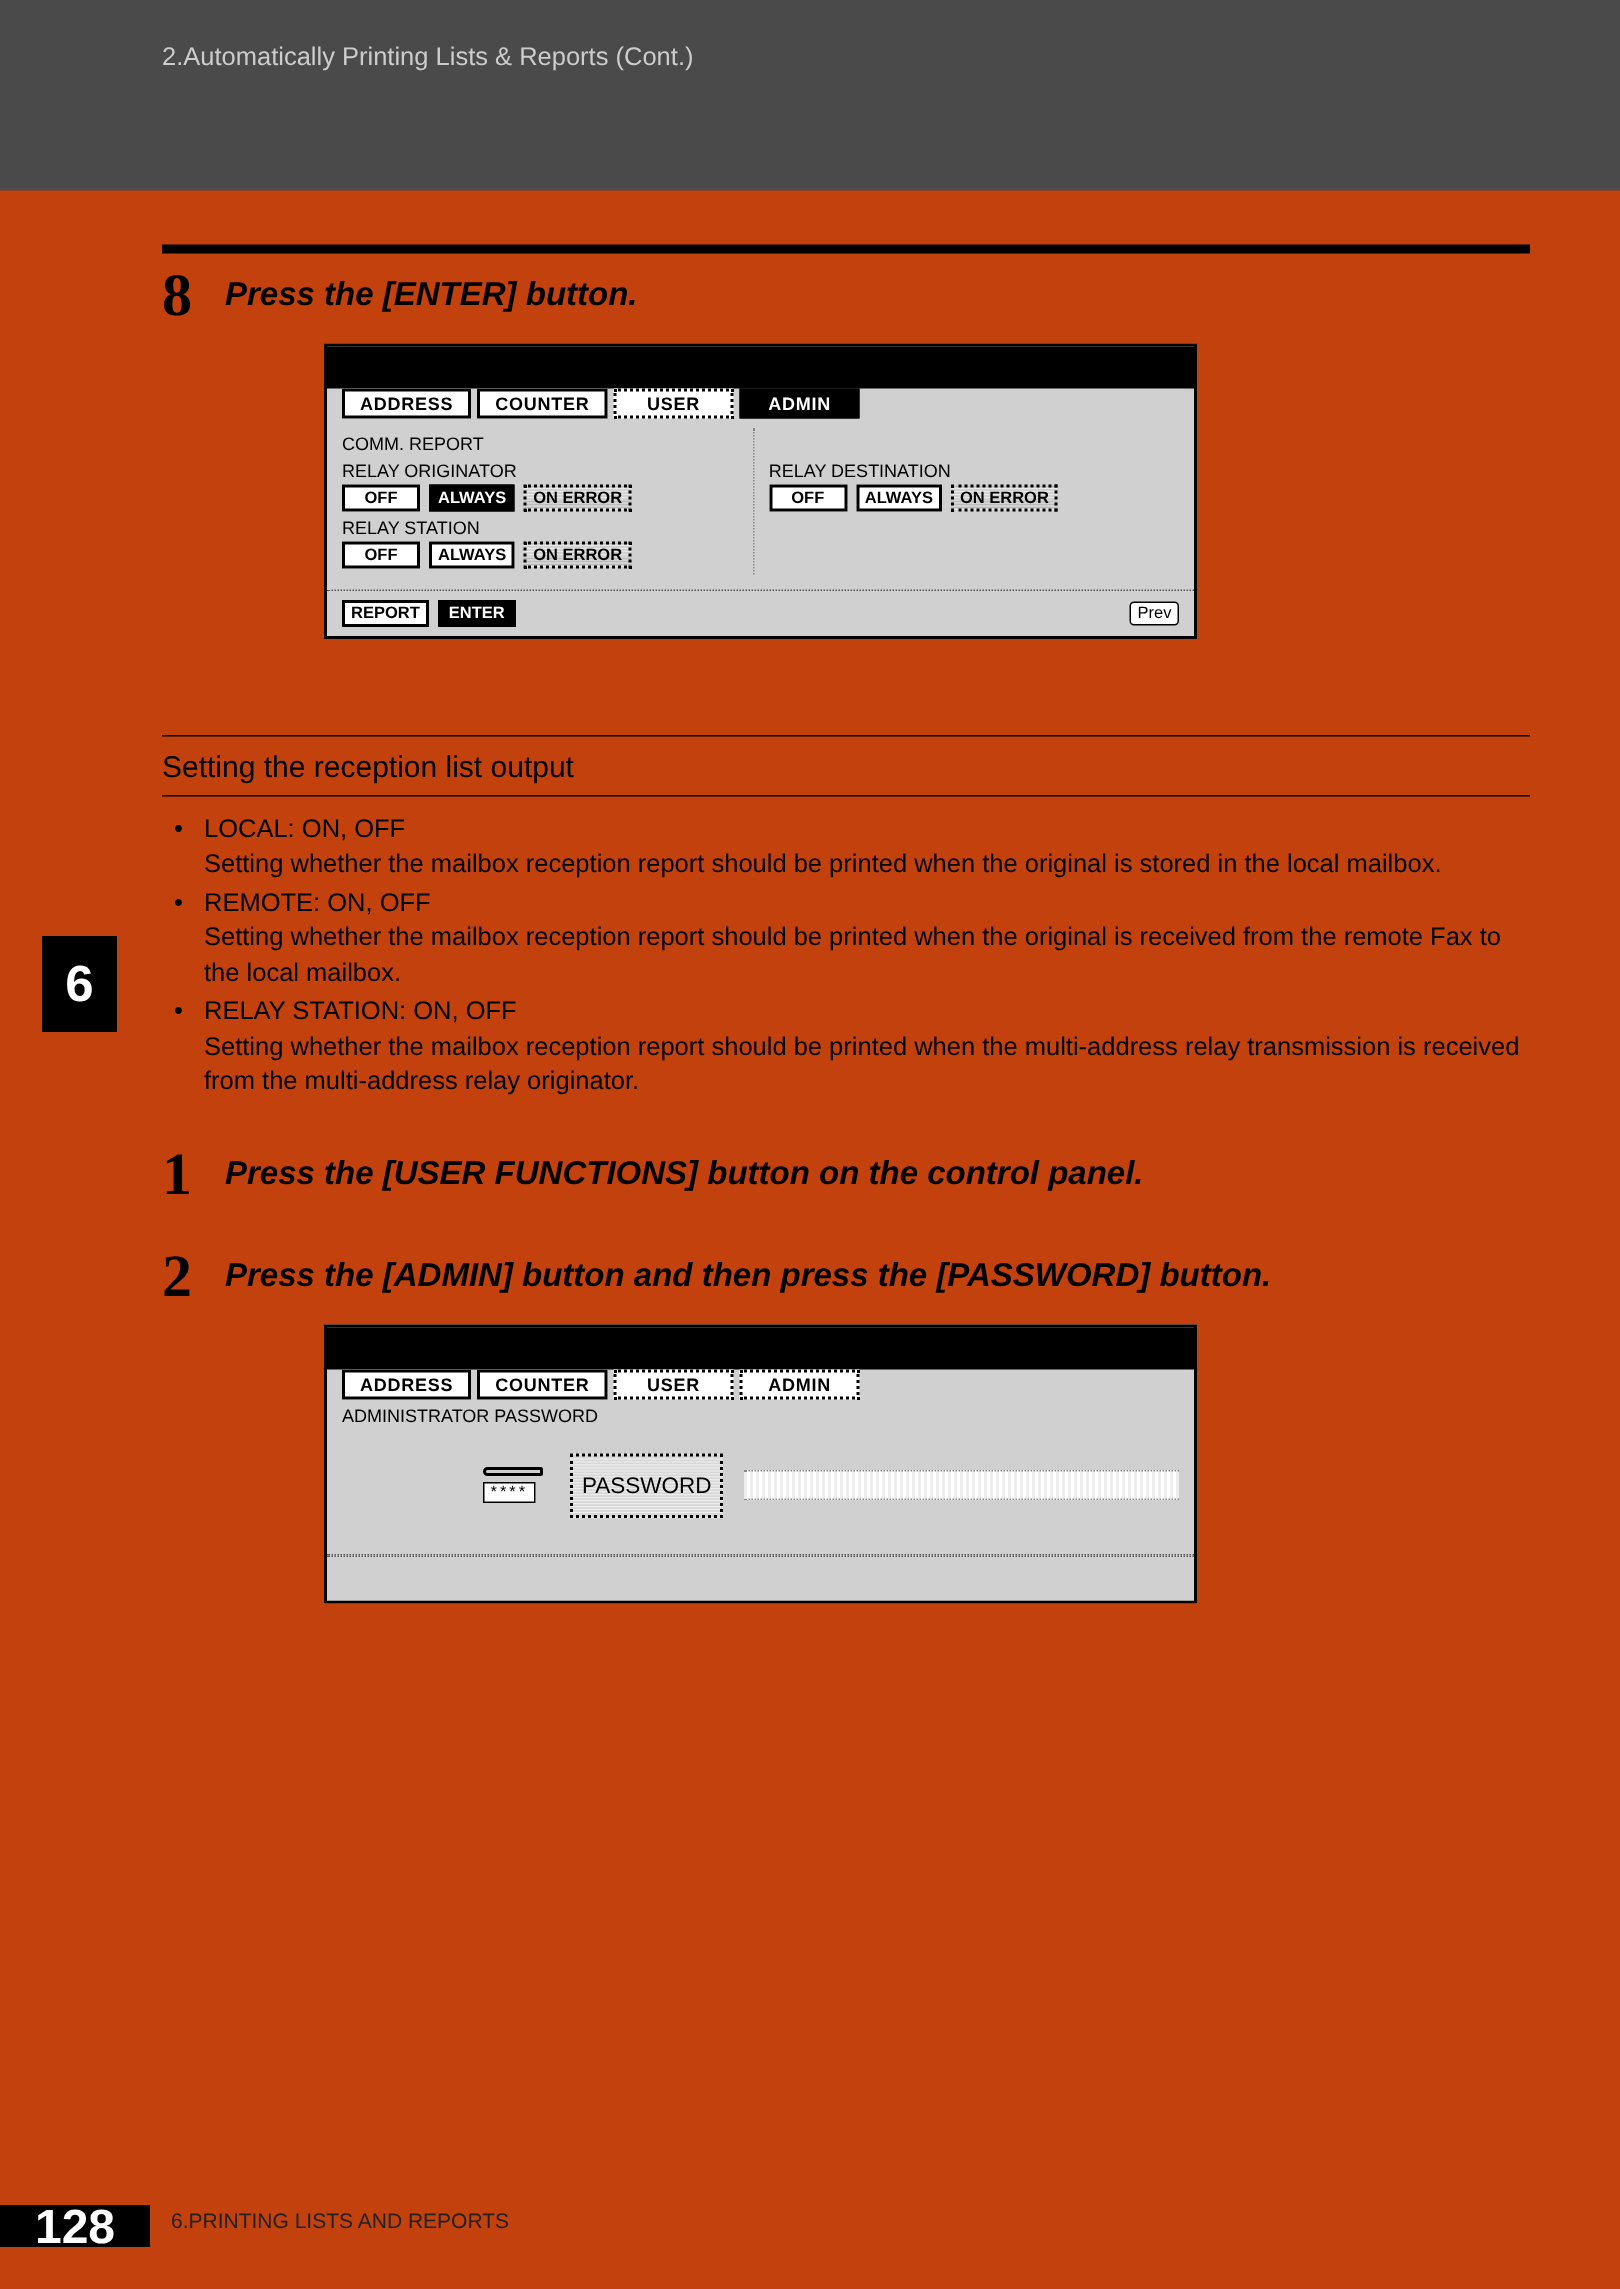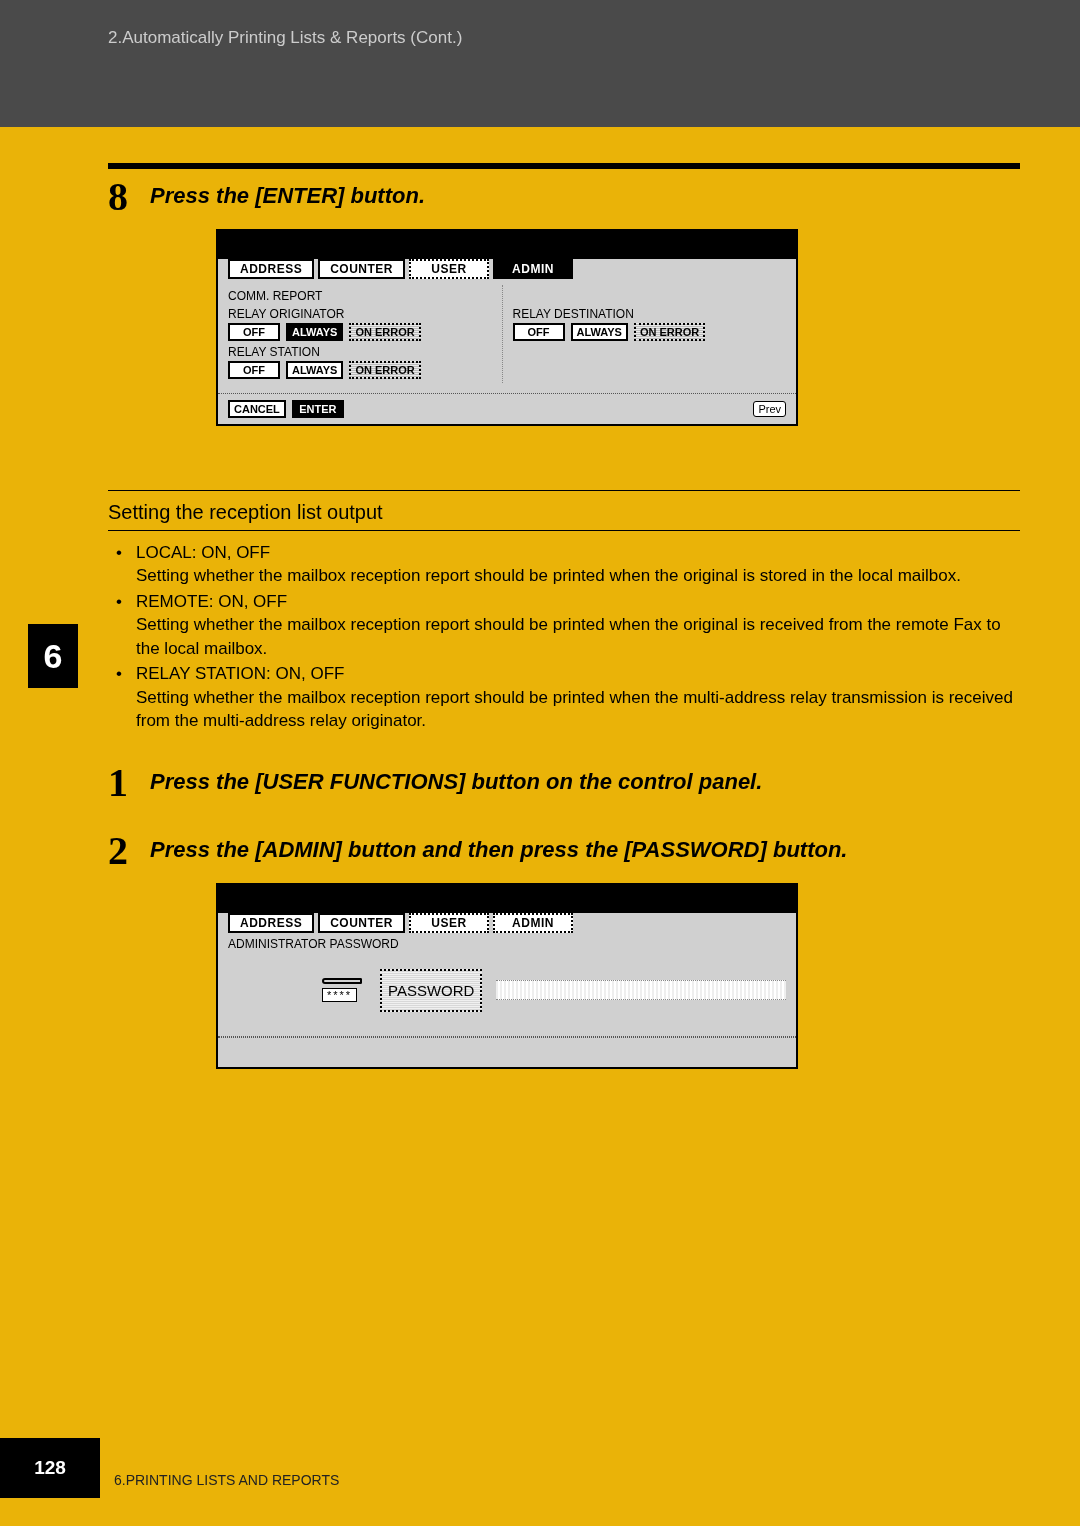--- a/index.html
+++ b/index.html
@@ -1,17 +1,17 @@
 <!DOCTYPE html>
 <html><head>
 <meta charset="utf-8">
 <style>
   * { box-sizing: border-box; margin: 0; padding: 0; }
   html, body { width: 1080px; height: 1526px; font-family: Arial, Helvetica, sans-serif; background: #fff; }
-  .page { width: 1080px; height: 1526px; background: #eab308; position: relative; }
+  .page { width: 1080px; height: 1526px; background: #c2410c; position: relative; }
   .header-bar { height: 127px; background: #4a4a4a; color: #ccc; padding: 28px 0 0 108px; font-size: 17px; }
   .content { position: relative; padding: 18px 0 0 0; margin-left: 108px; margin-right: 60px; }
   .chapter-tab { position: absolute; left: -80px; top: 497px; width: 50px; height: 64px; background: #000; color: #fff; font-size: 34px; font-weight: bold; display: flex; align-items: center; justify-content: center; }
   .thick-rule { height: 6px; background: #000; margin: 18px 0 8px 0; }
   .step { display: flex; align-items: flex-start; margin-bottom: 10px; }
   .step-num { font-family: Georgia, "Times New Roman", serif; font-size: 40px; font-weight: bold; line-height: 1; margin-right: 10px; min-width: 32px; }
   .step-title { font-size: 22px; font-weight: bold; margin-top: 6px; font-style: italic; }
   .screenshot { margin: 12px 0 64px 108px; width: 582px; border: 2px solid #000; background: #d0d0d0; font-family: Liberation Sans, sans-serif; font-size: 13px; }
   .screenshot-top { height: 34px; background: #000; }
   .tab-row { display: flex; background: #d0d0d0; padding: 0 10px; margin-top: -6px; }
@@ -28,21 +28,21 @@
   .opt-btn.hatch { background: repeating-linear-gradient(0deg,#bbb,#bbb 1px,#e8e8e8 1px,#e8e8e8 2px); border:2px dotted #000; }
   .btn-row { display:flex; justify-content:flex-end; align-items:center; padding:6px 10px; gap:6px; border-top:1px dotted #555; background:#d0d0d0;}
   .prev-btn { font-size:11px; border:1px solid #000; background:#fff; padding:1px 4px; border-radius:3px;}
   .subheading-rule { height:1px; background:#000; margin: 0 0 10px 0; }
   .subheading { font-size:20px; font-weight:normal; margin-bottom:6px; }
   .bullet-list { list-style: none; padding-left: 0; margin-bottom: 30px; }
   .bullet-list li { position:relative; padding-left: 28px; font-size:17px; line-height:1.38; margin-bottom:2px; }
   .bullet-list li::before { content:"•"; position:absolute; left:8px; top:0; }
   .bullet-sub { display:block; padding-left:0; }
   .footer { position:absolute; bottom:28px; left:0; display:flex; align-items:flex-end; }
-  .page-num-box { width:100px; height:60px; background:#000; color:#fff; font-size:19px; font-weight:bold; display:flex; align-items:center; justify-content:center; }
+  .page-num-box { width:100px; height:28px; background:#000; color:#fff; font-size:32px; font-weight:bold; display:flex; align-items:center; justify-content:center; }
   .footer-text { font-size:14px; margin-left:14px; margin-bottom:10px; color:#222;}
   .pw-body { padding:18px 10px 24px 10px; display:flex; align-items:center; gap:14px; }
   .key-icon { width:44px; height:24px; display:flex; flex-direction:column; align-items:flex-start; }
   .key-shape { width:40px; height:14px; border:2px solid #000; border-radius:7px 3px 3px 7px; position:relative; }
   .key-stars { border:1px solid #000; background:#fff; padding:0 4px; font-size:11px; margin-top:4px; letter-spacing:2px;}
   .pw-field { flex:1; height:20px; background:repeating-linear-gradient(90deg,#eee,#eee 2px,#fff 2px,#fff 4px); border-top:1px dotted #888; border-bottom:1px dotted #888;}
   .pw-btn { border:2px dotted #000; background:repeating-linear-gradient(0deg,#d8d8d8,#d8d8d8 1px,#f0f0f0 1px,#f0f0f0 2px); font-size:15px; padding:11px 6px; }
   .pw-top-label { font-size:12px; padding:4px 0 0 10px; }
   .screenshot-bottom-bar { height:30px; border-top:1px dotted #555; background:#d0d0d0;}
 </style>
@@ -90,21 +90,21 @@
           <div class="mono-label" style="visibility:hidden;">.</div>
           <div class="mono-label">RELAY DESTINATION</div>
           <div class="opt-row">
             <div class="opt-btn">OFF</div>
             <div class="opt-btn">ALWAYS</div>
             <div class="opt-btn hatch">ON ERROR</div>
           </div>
         </div>
       </div>
       <div class="btn-row">
-        <div class="opt-btn">CANCEL</div>
+        <div class="opt-btn">REPORT</div>
         <div class="opt-btn sel">ENTER</div>
         <div style="flex:1"></div>
         <div class="prev-btn">Prev</div>
       </div>
     </div>
 
     <div class="subheading-rule"></div>
     <div class="subheading">Setting the reception list output</div>
     <div class="subheading-rule"></div>
 

